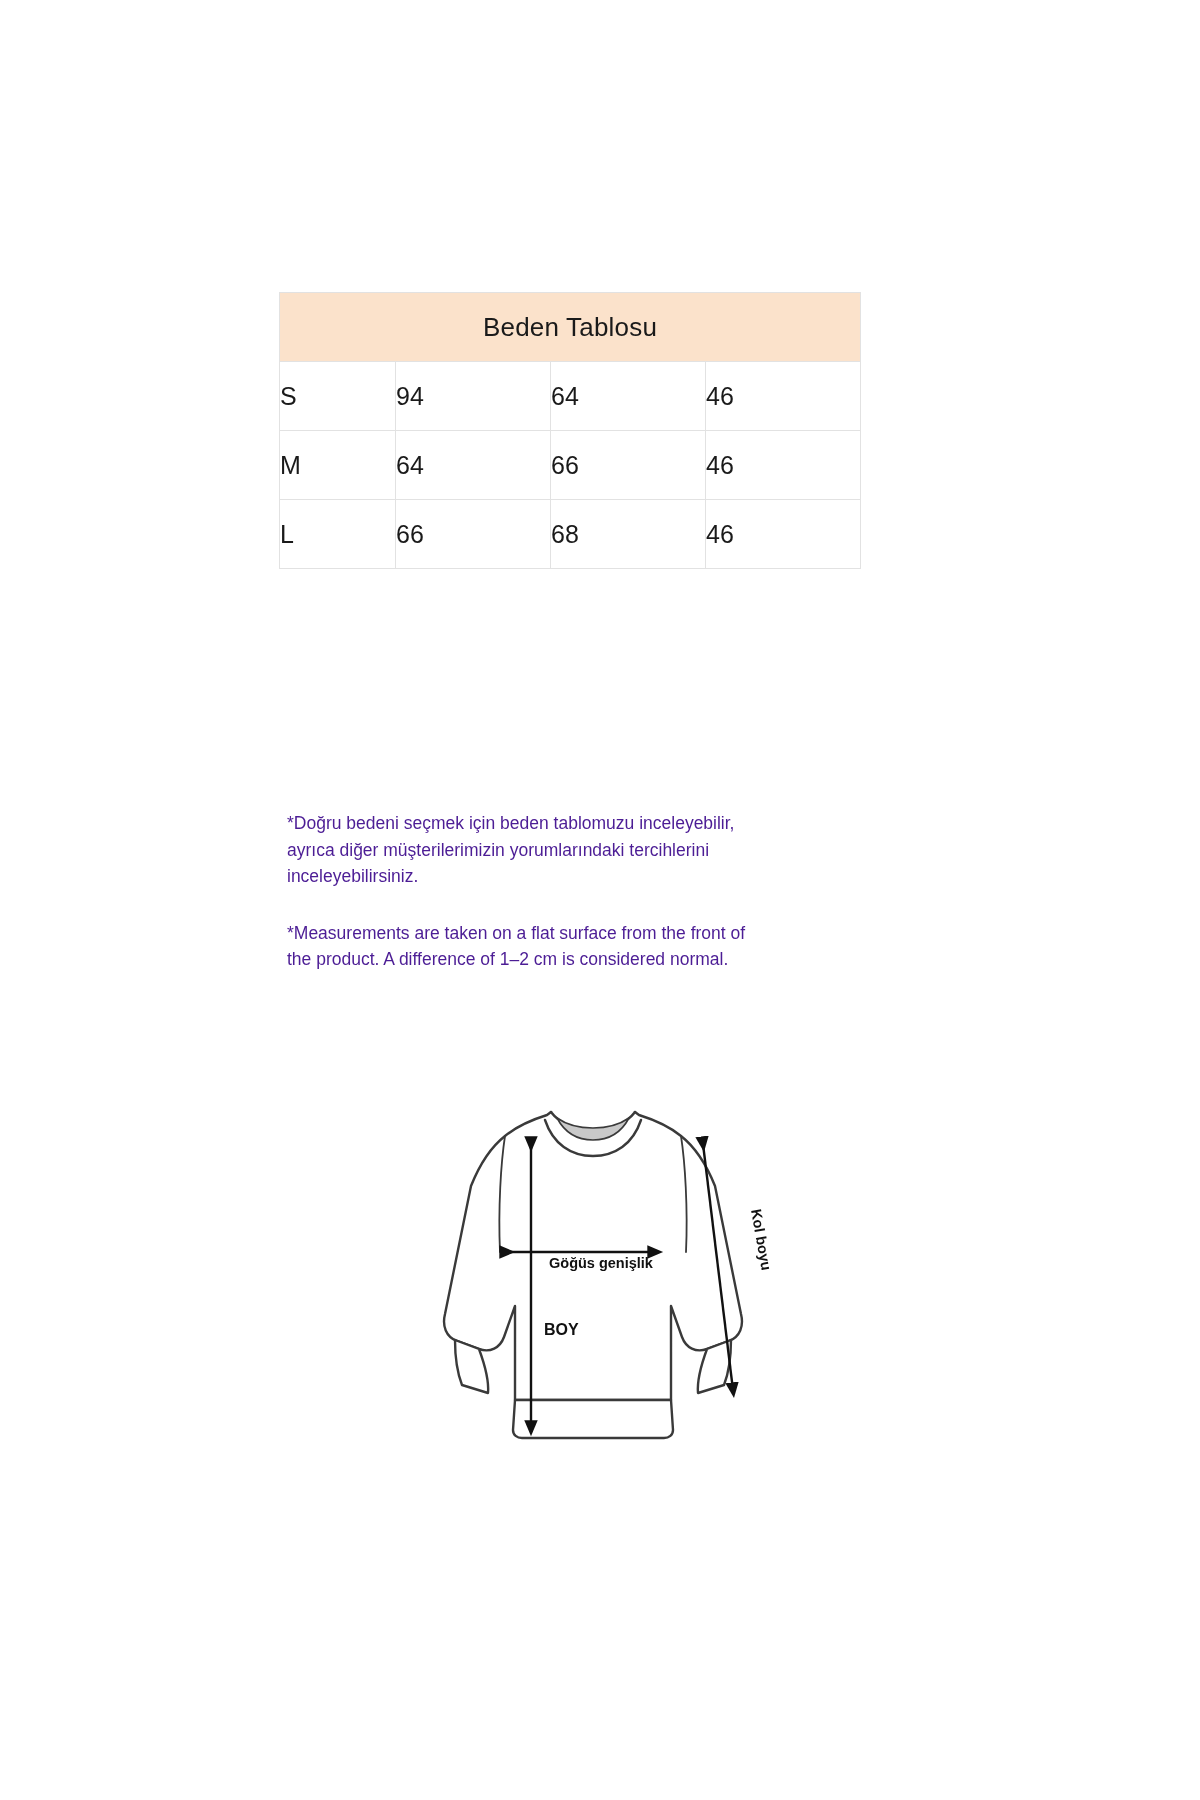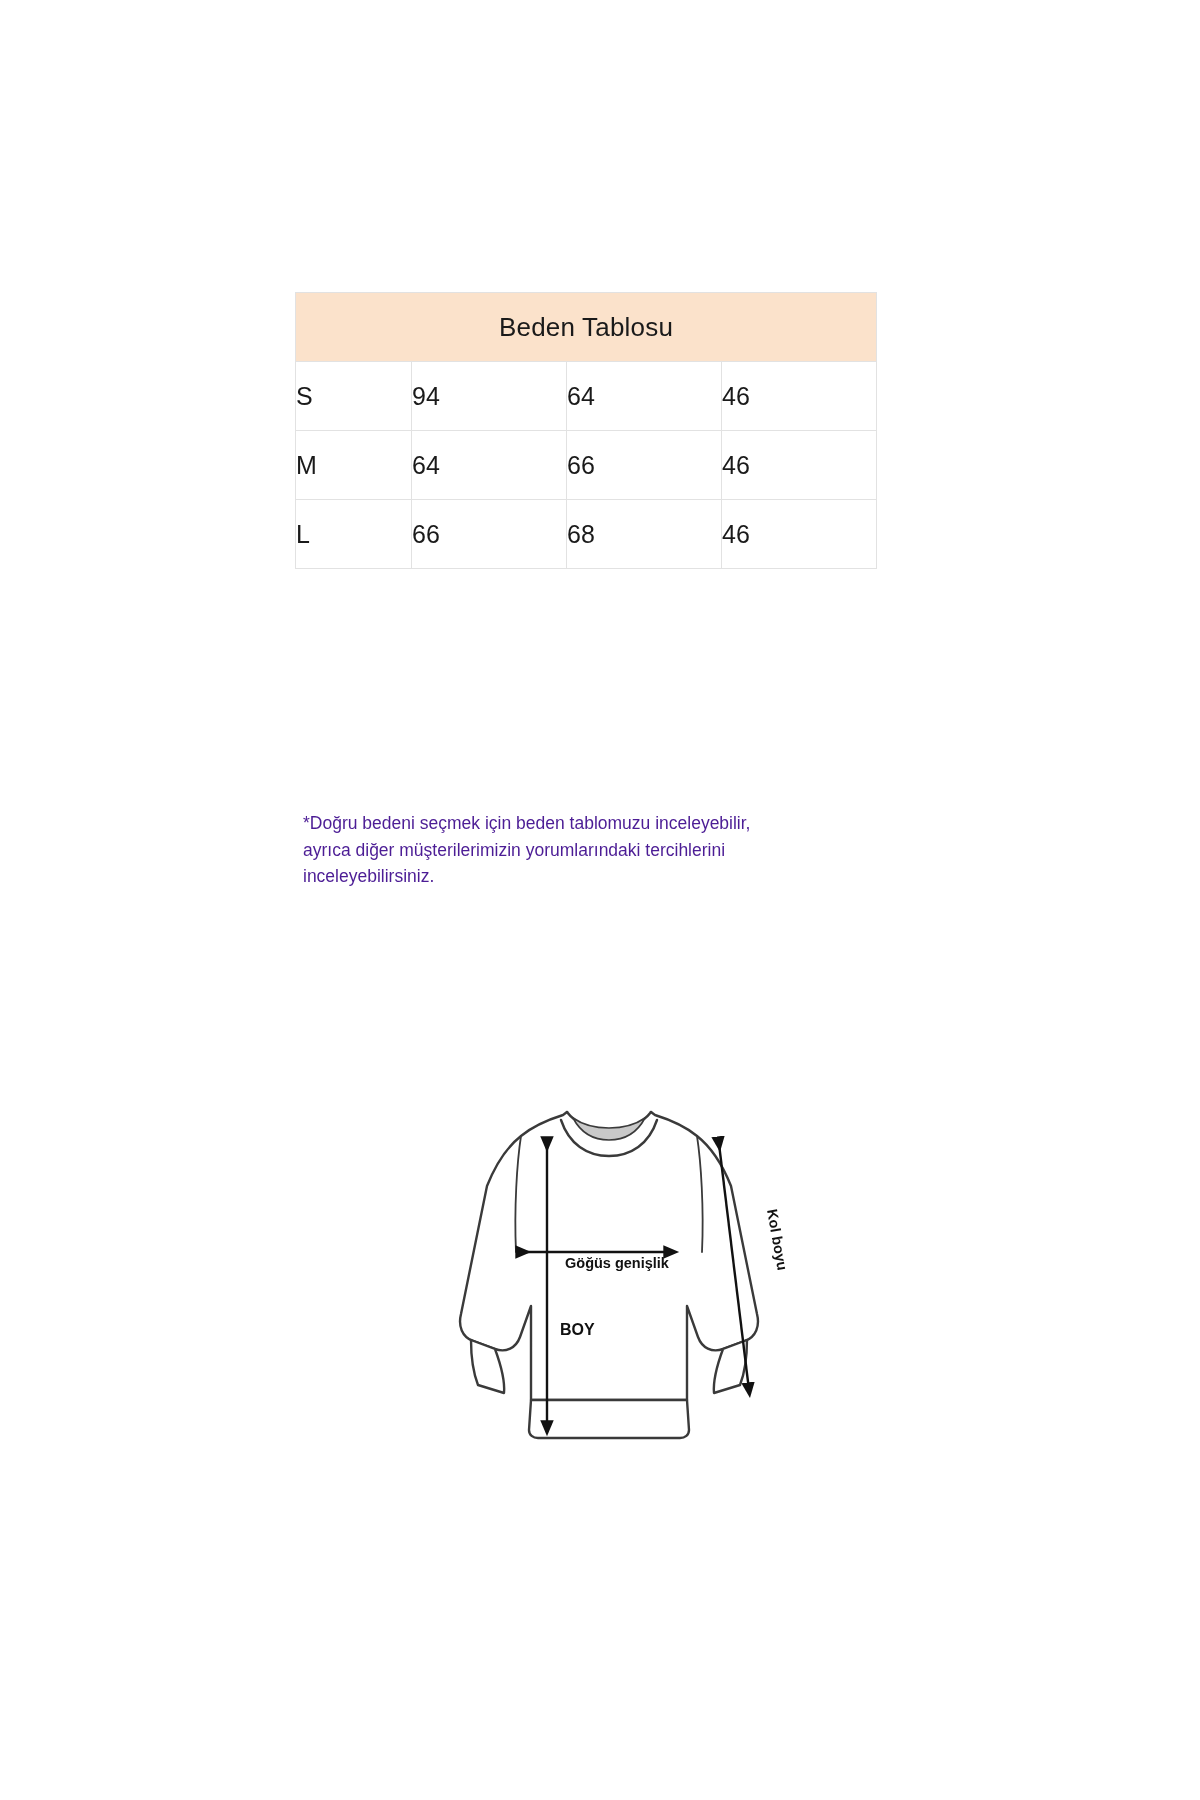--- a/index.html
+++ b/index.html
@@ -11,21 +11,21 @@
     width: 1200px;
     height: 1800px;
     font-family: "Liberation Sans", sans-serif;
     color: #1a1a1a;
     position: relative;
     overflow: hidden;
   }
 
   .page {
     position: absolute;
-    left: 16px; top: 0;
+    left: 0; top: 0;
     width: 1056px;
     height: 1800px;
   }
 
   
   .table-wrap {
     position: absolute;
     left: 279px;
     top: 292px;
     width: 581px;
@@ -147,20 +147,22 @@
     </table>
   </div>
 
   <div class="notes">
     <div class="note-block tr">
       <span class="note-line">*Doğru bedeni seçmek için beden tablomuzu inceleyebilir,</span>
       <span class="note-line">ayrıca diğer müşterilerimizin yorumlarındaki tercihlerini</span>
       <span class="note-line">inceleyebilirsiniz.</span>
     </div>
     <div class="note-block en">
+      <span class="note-line">*Measurements are taken on a flat surface from the front of</span>
+      <span class="note-line">the product. A difference of 1–2 cm is considered normal.</span>
     </div>
   </div>
 
   <div class="diagram">
     <svg width="430" height="395" viewBox="0 0 430 395" xmlns="http://www.w3.org/2000/svg">
       <defs>
         <marker id="arrHead" markerWidth="7" markerHeight="7" refX="3.2" refY="3.2" orient="auto" markerUnits="strokeWidth">
           <path d="M0,0.4 L6.6,3.2 L0,6 z" fill="#111"></path>
         </marker>
       </defs>

